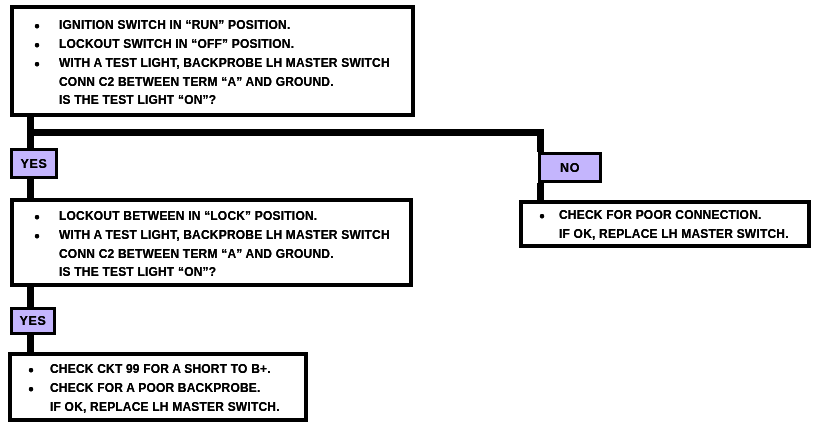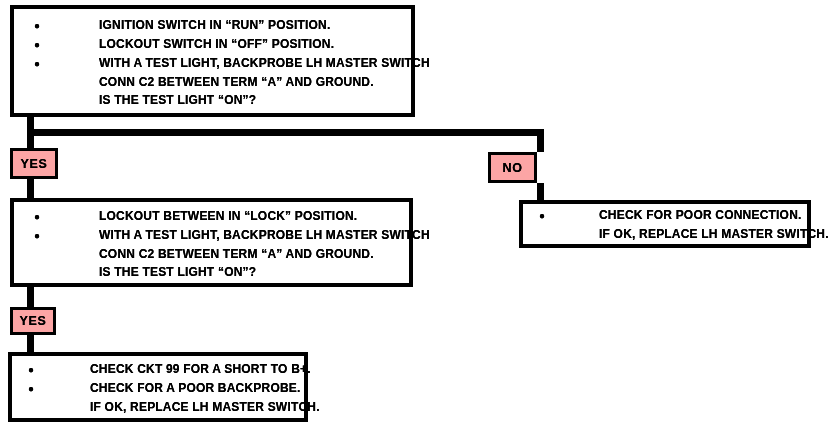--- a/index.html
+++ b/index.html
@@ -22,31 +22,31 @@
     line-height: 18px;
     text-shadow: 0 0 0.5px #000;
   }
   .box .line { display: flex; align-items: baseline; }
   .box .bullet {
     flex: 0 0 27px;
     font-size: 10px;
     line-height: 18px;
     padding-left: 2px;
   }
-  .box .txt { white-space: nowrap; letter-spacing: 0.2px; margin-left: 40px; }
+  .box .txt { white-space: nowrap; letter-spacing: 0.2px; }
   .b1 { padding: 7px 6px 0 18px; }
   .b2 { padding: 5px 6px 0 18px; }
   .b3 { padding: 4px 6px 0 14px; }
   .b3 .bullet { flex-basis: 24px; }
   .b4 { padding: 2px 6px 0 14px; }
   .b4 .bullet { flex-basis: 22px; }
   .tag {
     position: absolute;
     border: 3px solid #000000;
-    background: #fca5a5;
+    background: #c4b5fd;
     display: flex;
     align-items: center;
     justify-content: center;
     font-weight: 700;
     font-size: 12.5px;
     letter-spacing: 0.6px;
     text-shadow: 0 0 0.5px #000;
   }
   .conn { position: absolute; background: #000000; }
 </style>
@@ -81,21 +81,21 @@
   <div class="conn" style="left:27px; top:117px; width:7px; height:31px;"></div>
 
   <div class="conn" style="left:27px; top:129px; width:517px; height:7px;"></div>
 
   <div class="conn" style="left:537px; top:129px; width:7px; height:23px;"></div>
 
   <div class="tag" style="left:10px; top:148px; width:48px; height:31px;">
     <span>YES</span>
   </div>
 
-  <div class="tag" style="left:488px; top:152px; width:49px; height:31px;">
+  <div class="tag" style="left:538px; top:152px; width:64px; height:31px;">
     <span>NO</span>
   </div>
 
   <div class="conn" style="left:27px; top:179px; width:7px; height:19px;"></div>
 
   <div class="conn" style="left:537px; top:183px; width:7px; height:17px;"></div>
 
   <div class="box b2" style="left:10px; top:198px; width:403px; height:89px;">
       <div class="line">
         <span class="bullet">●</span>

